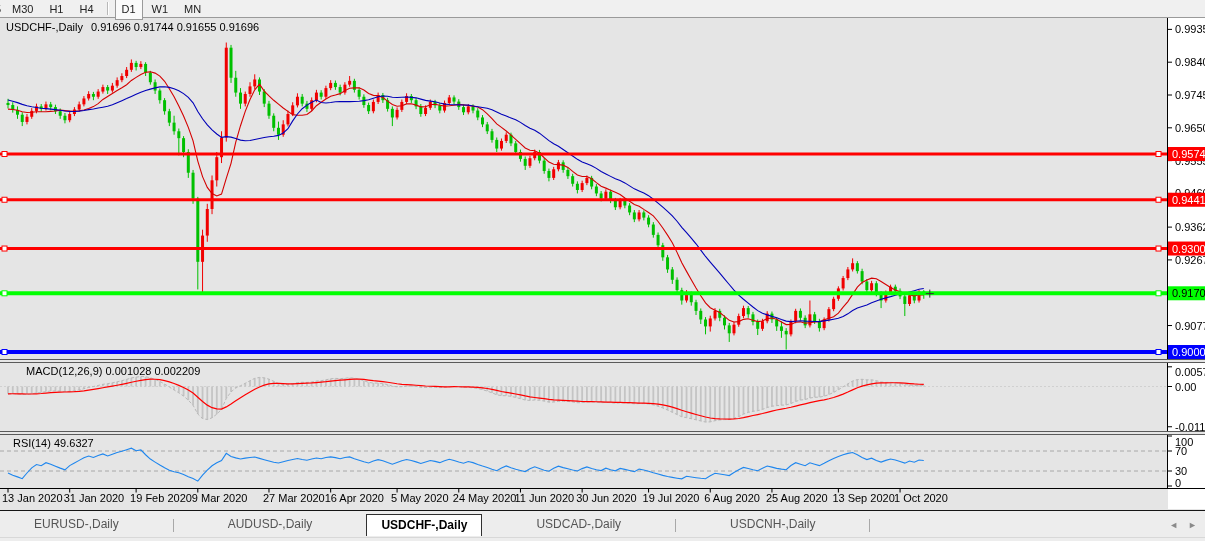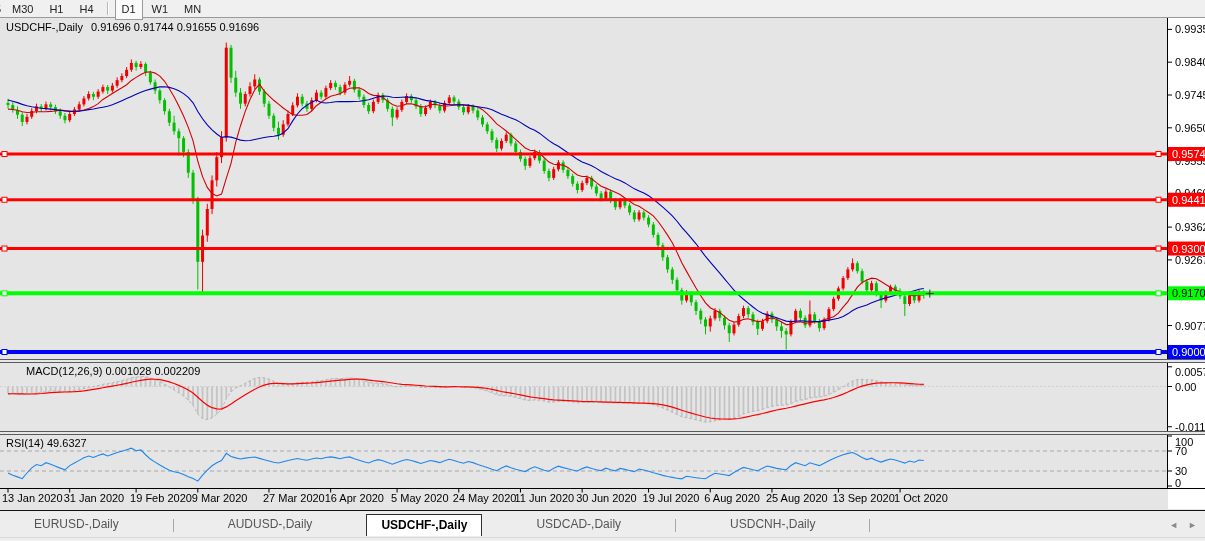--- a/index.html
+++ b/index.html
@@ -779,21 +779,21 @@
       <line x1="0" y1="431.5" x2="1205" y2="431.5" stroke="#5a5a5a" stroke-width="1"></line>
       <line x1="0" y1="434.5" x2="1205" y2="434.5" stroke="#5a5a5a" stroke-width="1"></line>
     </svg>
 
   <div class="ovl" style="top:21px;left:6px;">
     <span>USDCHF-,Daily</span><span class="sp">0.91696 0.91744 0.91655 0.91696</span>
   </div>
   <div class="ovl" style="top:365px;left:6px;margin-left:20px;">
     <span>MACD(12,26,9)</span> <span>0.001028 0.002209</span>
   </div>
-  <div class="ovl" style="top:437px;left:6px;">
+  <div class="ovl" style="top:437px;left:13px;">
     <span>RSI(14)</span> <span>49.6327</span>
   </div>
 
   <div class="tabbar">
     <div class="tab">EURUSD-,Daily</div>
     <span class="tabsep"></span>
     <div class="tab">AUDUSD-,Daily</div>
     <div class="tab active">USDCHF-,Daily</div>
     <div class="tab">USDCAD-,Daily</div>
     <span class="tabsep"></span>

